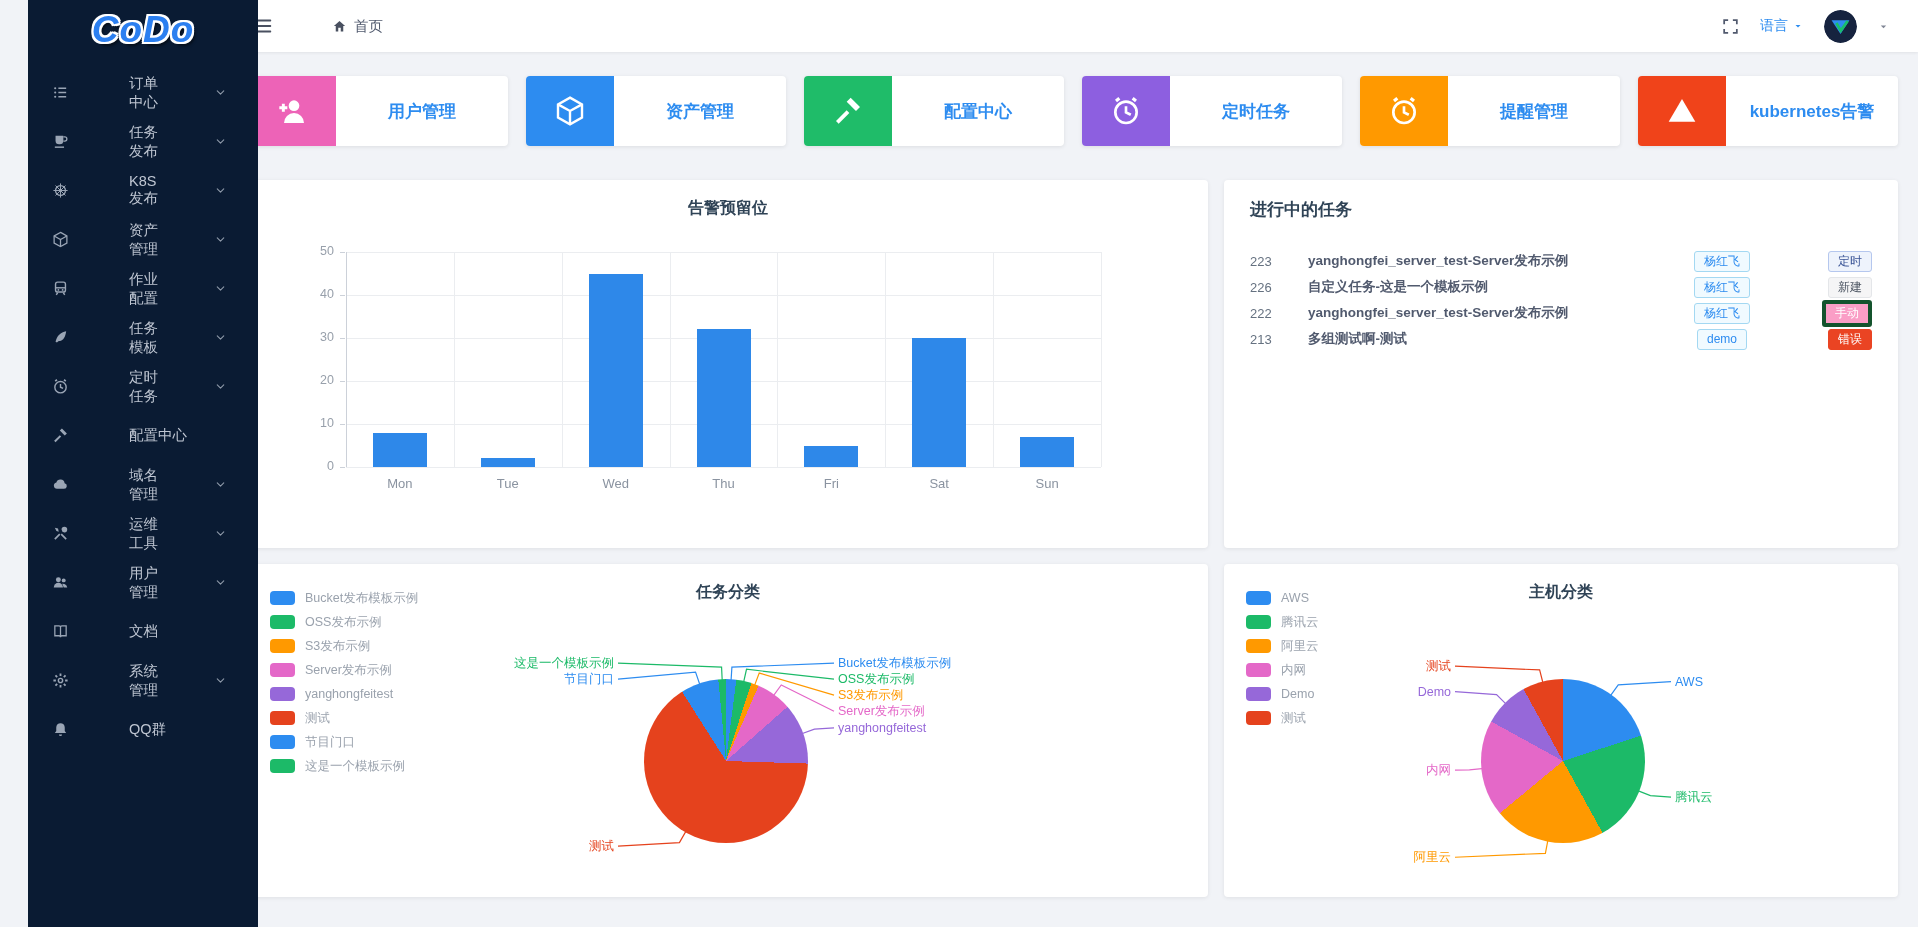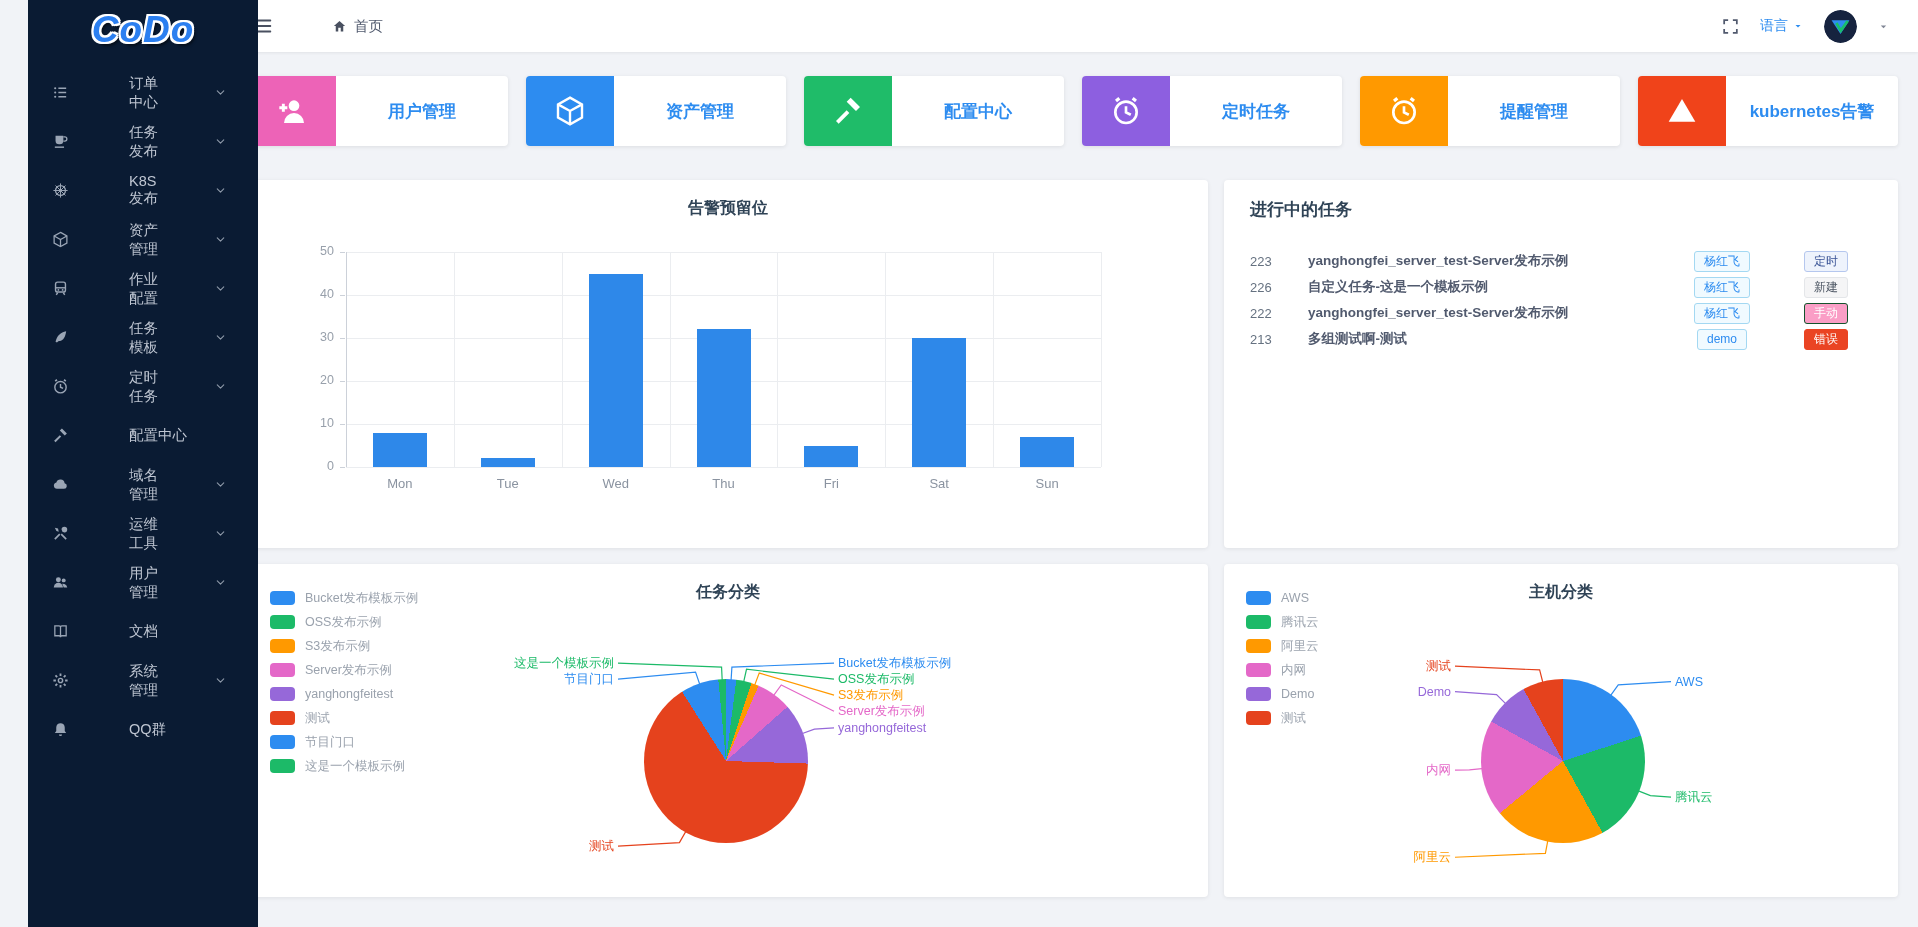--- a/index.html
+++ b/index.html
@@ -87,26 +87,26 @@
   .xlab { position:absolute; text-align:center; font-size:13px; color:#8a93a0; }
   .bar { position:absolute; background:#2e88e9; }
 
   
   .task-rows { position:absolute; left:26px; top:68px; width:622px; }
   .task-row { display:flex; align-items:center; height:26px; }
   .tid { width:58px; font-size:13px; color:#657180; }
   .ttitle { flex:1; font-size:13.5px; font-weight:bold; color:#515a6e;
     white-space:nowrap; overflow:hidden; text-overflow:ellipsis; padding-right:8px; }
   .towner { width:116px; text-align:center; }
-  .tstatus { width:92px; text-align:center; }
+  .tstatus { width:92px; text-align:right; }
   .tag { display:inline-block; font-size:12px; line-height:17px; padding:1px 9px; border-radius:3px; }
   .tag-owner  { background:#f0faff; border:1px solid #a3d8f2; color:#2d8cf0; }
   .tag-timed  { background:#eef3fc; border:1px solid #b5c7ee; color:#3a5496; }
   .tag-new    { background:#f5f5f6; border:1px solid #e4e6e9; color:#4d5663; }
-  .tag-manual { background:#fa9ec6; border:1px solid #14532d; color:#fff; }
+  .tag-manual { background:#fa9ec6; border:4px solid #14532d; color:#fff; }
   .tag-error  { background:#ea4423; border:1px solid #ea4423; color:#fff; }
 
   
   .legend { position:absolute; left:22px; top:22px; }
   .lg-item { display:flex; align-items:center; height:24px; cursor:pointer; }
   .lg-swatch { width:25px; height:14px; border-radius:4px; margin-right:10px; }
   .lg-label { font-size:12.5px; color:#9aa2ad; }
   .pie { position:absolute; border-radius:50%; }
   .pie-overlay { position:absolute; left:0; top:0; pointer-events:none; }
   .pie-overlay text { font-size:12.5px; }

